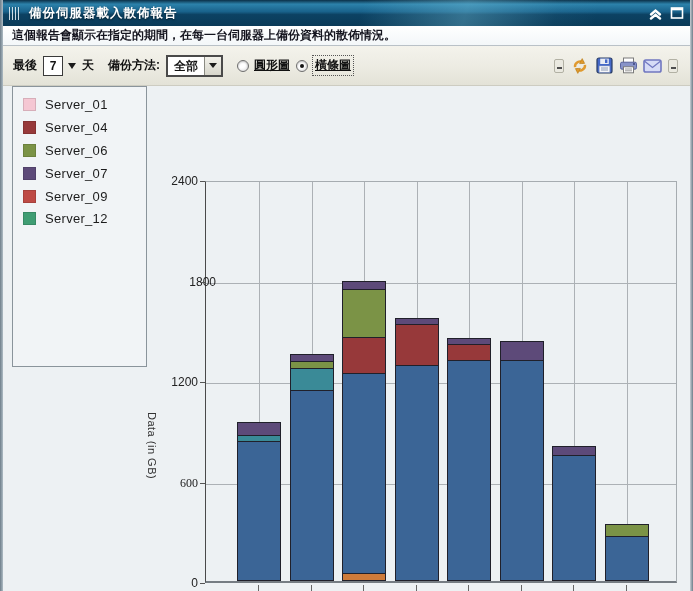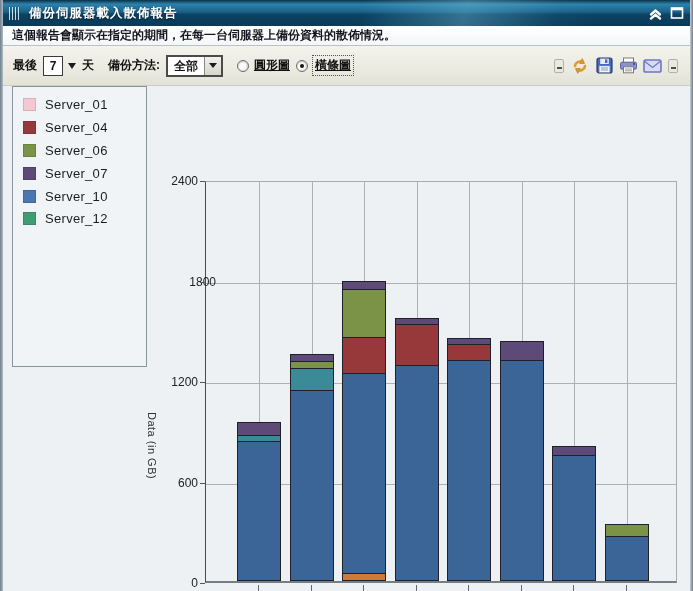--- a/index.html
+++ b/index.html
@@ -198,22 +198,22 @@
         </div>
         <div class="lg-row">
           <span class="lg-sw" style="background: rgb(123, 147, 70);"></span>
           <span class="lg-lb">Server_06</span>
         </div>
         <div class="lg-row">
           <span class="lg-sw" style="background: rgb(93, 74, 121);"></span>
           <span class="lg-lb">Server_07</span>
         </div>
         <div class="lg-row">
-          <span class="lg-sw" style="background: rgb(74, 119, 176);"></span>
-          <span class="lg-lb">Server_10</span>
+          <span class="lg-sw" style="background: rgb(190, 74, 69);"></span>
+          <span class="lg-lb">Server_09</span>
         </div>
         <div class="lg-row">
           <span class="lg-sw" style="background: rgb(63, 157, 115);"></span>
           <span class="lg-lb">Server_12</span>
         </div>
       </div>
     <div class="ylabel">Data (in GB)</div>
     <div class="plot">
         <div class="grid-h" style="top: 301.5px;"></div>
         <div class="grid-h" style="top: 201px;"></div>
@@ -262,21 +262,21 @@
           <div class="seg" style="height: 126.463px; background: rgb(59, 101, 150);"></div>
         </div>
         <div class="grid-v" style="left: 420.5px;"></div>
         <div class="bar" style="left: 398.5px;">
           <div class="seg" style="height: 12.5625px; background: rgb(123, 147, 70);"></div>
           <div class="seg" style="height: 45.225px; background: rgb(59, 101, 150);"></div>
         </div>
       </div>
   <div class="ytick" style="left: 154px; top: 490px;">0</div>
       <div class="ytickmark" style="left: 200px; top: 497px;"></div>
-      <div class="ytick" style="left: 154px; top: 389.5px;">600</div>
+      <div class="ytick" style="left: 154px; top: 389.5px; font-family: Liberation Serif, serif;">600</div>
       <div class="ytickmark" style="left: 200px; top: 396.5px;"></div>
       <div class="ytick" style="left: 154px; top: 289px;">1200</div>
       <div class="ytickmark" style="left: 200px; top: 296px;"></div>
       <div class="ytick" style="left: 172px; top: 188.5px;">1800</div>
       <div class="ytickmark" style="left: 200px; top: 195.5px;"></div>
       <div class="ytick" style="left: 154px; top: 88px;">2400</div>
       <div class="ytickmark" style="left: 200px; top: 95px;"></div>
       <div class="xtickmark" style="left: 258px; top: 499px;"></div>
       <div class="xtickmark" style="left: 310.5px; top: 499px;"></div>
       <div class="xtickmark" style="left: 363px; top: 499px;"></div>

